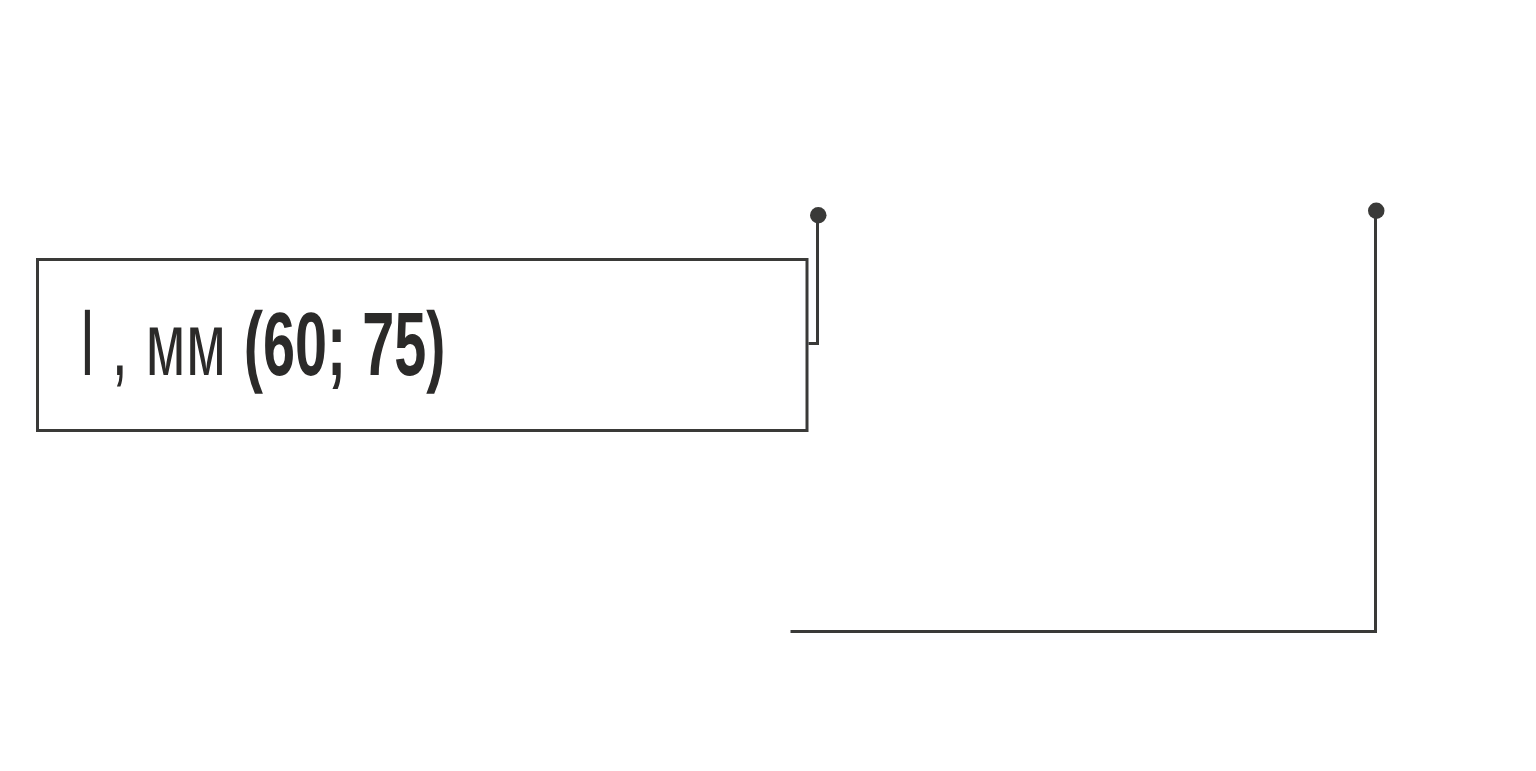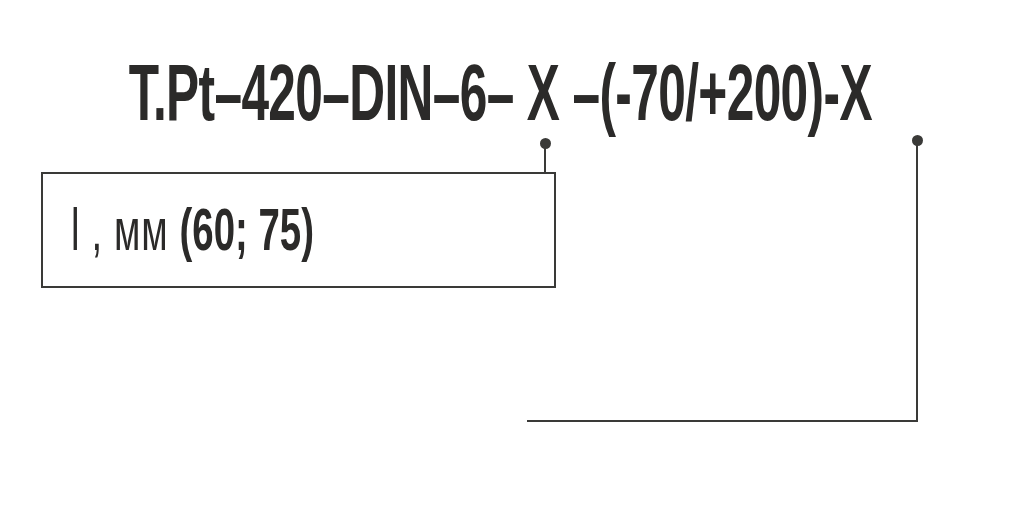--- a/index.html
+++ b/index.html
@@ -36,21 +36,21 @@
     letter-spacing: -1px;
     white-space: pre;
     transform: scaleX(0.62);
     transform-origin: center;
     color: var(--ink, #2b2a29);
   }
 
   
   .callout-box {
     position: absolute;
-    left: 41px;
+    left: 24px;
     width: 483px;
     border: 2px solid var(--line, #3a3a38);
     background: #ffffff;
     display: flex;
     align-items: center;
     padding-left: 28px;
     box-sizing: content-box;
   }
   .box-length { top: 172px; height: 112px; }
   .box-thread { top: 365px; height: 111px; }
@@ -87,23 +87,20 @@
   
   .dot-thread    { left: 912px; top: 135px; }
   .vline-thread  { left: 916px; top: 144px; width: 2px; height: 278px; }
   .hline-thread  { left: 527px; top: 420px; width: 391px; height: 2px; }
 </style>
 </head>
 <body>
 
 <div class="canvas">
 
-  <div class="title-row">
-    <span class="title-text">T.Pt–420–DIN–6– X –(-70/+200)-X</span>
-  </div>
 
   <div class="dot dot-length"></div>
   <div class="leader vline-length"></div>
   <div class="leader hline-length"></div>
 
   <div class="dot dot-thread"></div>
   <div class="leader vline-thread"></div>
   <div class="leader hline-thread"></div>
 
   <div class="callout-box box-length">

